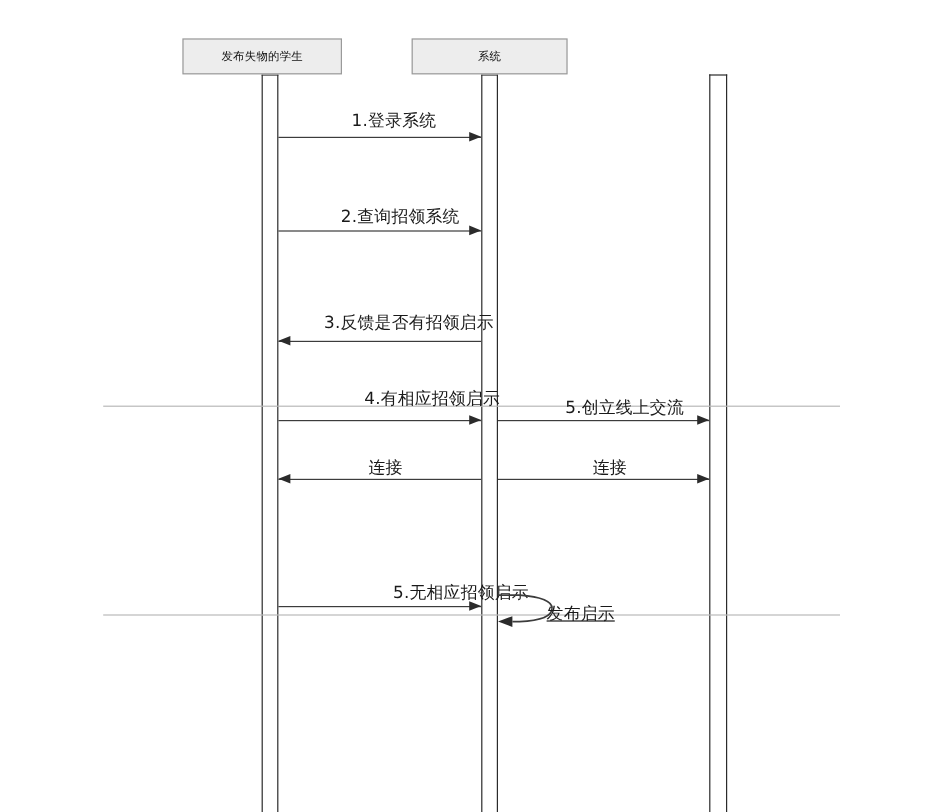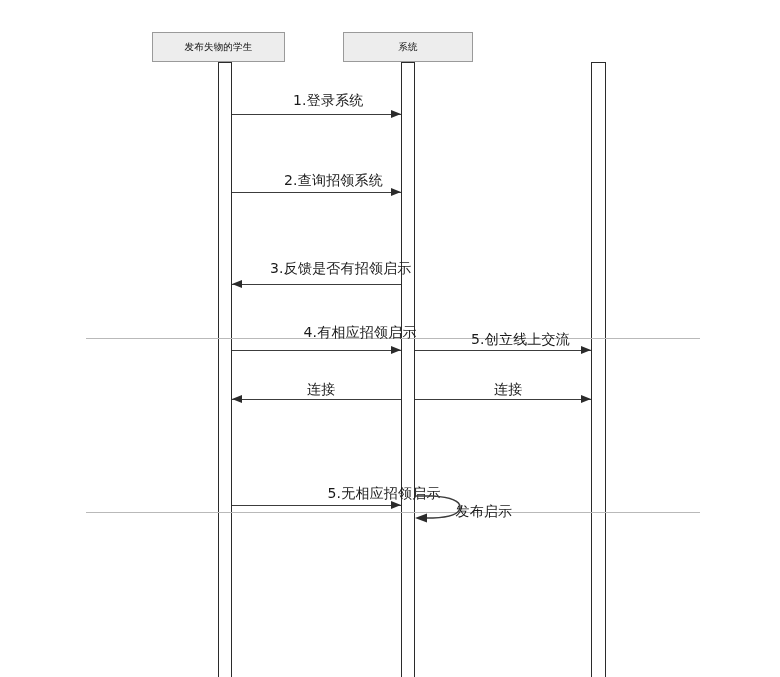--- a/index.html
+++ b/index.html
@@ -128,14 +128,14 @@
     <div class="msg" style="left: 232px; top: 505px; width: 169px;"></div>
     <div class="arrowhead right" style="top: 501px; left: 391px;"></div>
     <div class="msg-label" style="left: 279.5px; top: 485px; width: auto; text-align: left; margin-left: 48px;">5.无相应招领启示</div>
     <div class="self-loop" style="left: 415px; top: 495px; width: 59px; height: 33px;">
       <svg width="59" height="33">
         <path d="M 0 1 L 18 1 Q 45 3 45 11.96" fill="none" stroke="#3c3c3c" stroke-width="1.5"></path>
         <path d="M 45 11.96 Q 45 22 18 23 L 12 23" fill="none" stroke="#3c3c3c" stroke-width="1.5"></path>
         <polygon points="0,23 12,18.5 12,27.5" fill="#2b2b2b"></polygon>
       </svg>
     </div>
-    <div class="msg-label" style="top: 503px; left: 455.5px;">发布启示</div>
+    <div class="msg-label" style="top: 503px; left: 455.5px; text-decoration: underline;">发布启示</div>
   </div>
 
 </body></html>

